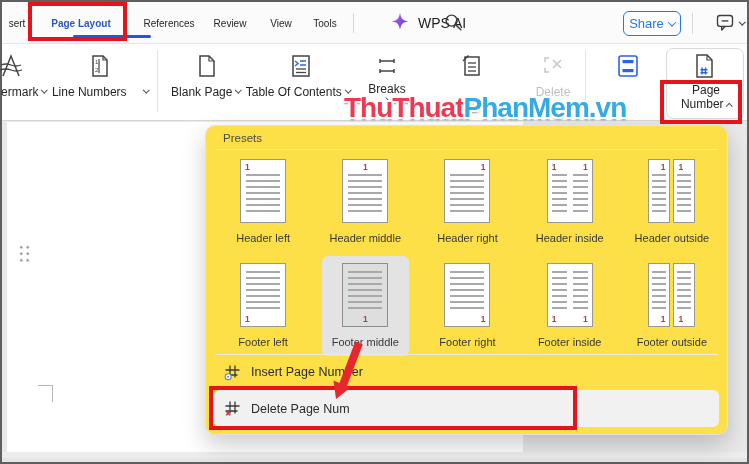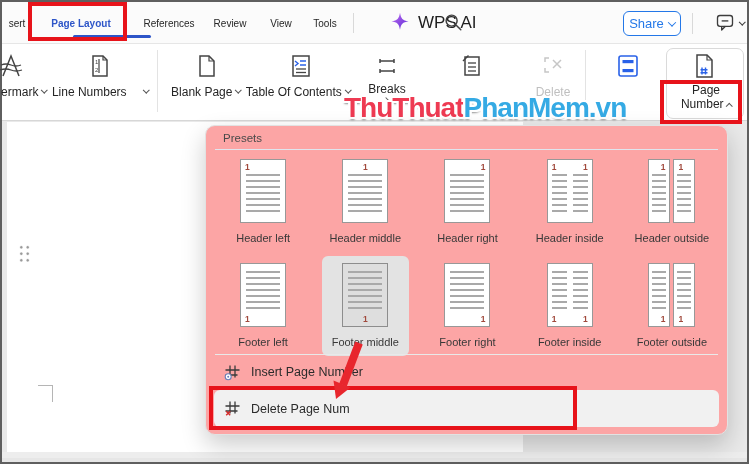--- a/index.html
+++ b/index.html
@@ -10,21 +10,21 @@
     background:#e9e9e9;
     box-shadow:inset 0 0 0 2px #5f5f5f;
   }
   
   #tabbar{position:absolute;left:2px;top:2px;right:2px;height:42px;background:#fbfbfb;border-bottom:1px solid #e6e6e6;}
   .tab{position:absolute;top:0;height:42px;display:flex;align-items:center;justify-content:center;
        font-size:10px;color:#262626;cursor:default;}
   .tab.active{color:#2d55c8;font-weight:700;text-align:right;}
   #tab-underline{position:absolute;left:38px;top:33px;width:78px;height:3px;background:#2d55c8;border-radius:2px;}
   .vdiv{position:absolute;width:1px;background:#d9d9d9;}
-  #wpsai{position:absolute;left:386px;top:0;height:42px;display:flex;align-items:center;font-size:17px;color:#1f1f1f;}
+  #wpsai{position:absolute;left:386px;top:0;height:42px;display:flex;align-items:center;font-size:14px;color:#1f1f1f;}
   
   #share-btn{position:absolute;left:621px;top:9px;width:58px;height:25px;border:1.5px solid #2478e8;border-radius:6px;
      display:flex;align-items:center;justify-content:center;gap:5px;color:#2478e8;font-size:13px;background:#fff;}
   .chev{display:inline-block;width:6px;height:6px;border-right:1.6px solid currentColor;border-bottom:1.6px solid currentColor;
         transform:rotate(45deg) translate(-1px,-1px);}
   .chev.up{transform:rotate(225deg) translate(-1px,-1px);}
   .chev.sm{width:4.5px;height:4.5px;border-width:1.3px;}
   
   #ribbon{position:absolute;left:2px;top:44px;right:2px;height:77px;background:#fff;border-bottom:1px solid #d7d7d7;}
   .ric{position:absolute;top:8px;width:28px;height:28px;}
@@ -41,21 +41,21 @@
   #drag-handle{position:absolute;left:18px;top:244px;width:13px;height:20px;
      background-image:radial-gradient(#949494 1.1px,transparent 1.4px);background-size:6.5px 6.5px;}
   #corner-mark{position:absolute;left:38px;top:385px;width:15px;height:17px;border-top:1px solid #b5b5b5;border-right:1px solid #b5b5b5;}
   
   #watermark{position:absolute;left:344px;top:92px;font-size:28px;font-weight:800;letter-spacing:-1px;white-space:nowrap;
      text-shadow:-2px -2px 0 #fff,2px -2px 0 #fff,-2px 2px 0 #fff,2px 2px 0 #fff,0 -2px 0 #fff,0 2px 0 #fff,-2px 0 0 #fff,2px 0 0 #fff,0 3px 2px rgba(60,60,60,.55);
      z-index:6;}
   #watermark .red{color:#ee3a52;}
   #watermark .blue{color:#35aae4;}
   
-  #panel{position:absolute;left:205px;top:125px;width:523px;height:310px;background:#fca5a5;border:1px solid #e2e2e2;
+  #panel{position:absolute;left:205px;top:125px;width:523px;height:310px;background:#fde047;border:1px solid #e2e2e2;
      border-radius:10px;box-shadow:0 10px 24px rgba(0,0,0,.20);z-index:10;}
   #panel-title{position:absolute;left:17px;top:6px;font-size:11.5px;color:#4a4a4a;}
   #panel-title-line{position:absolute;left:9px;right:9px;top:23px;height:1px;background:#e0e5ee;}
   #preset-grid{position:absolute;left:6px;top:26px;width:511px;display:grid;grid-template-columns:repeat(5,1fr);row-gap:4px;justify-items:center;}
   .cell{display:flex;flex-direction:column;align-items:center;gap:9px;padding:7px 10px 8px;border-radius:6px;}
   .cell.sel{background:#e3e3e3;}
   .plabel{font-size:11px;color:#383838;white-space:nowrap;}
   .pt{position:relative;width:46px;height:64px;background:#fff;border:1px solid #989898;}
   .cell.sel .pt{background:#dedede;border-color:#8d8d8d;}
   .ln{position:absolute;left:5px;right:5px;background:repeating-linear-gradient(to bottom,#a9a9a9 0 2px,transparent 2px 6px);}

